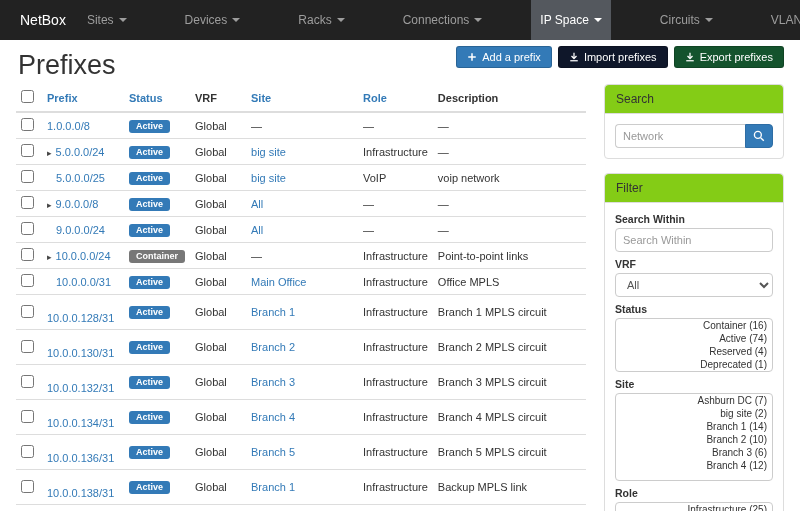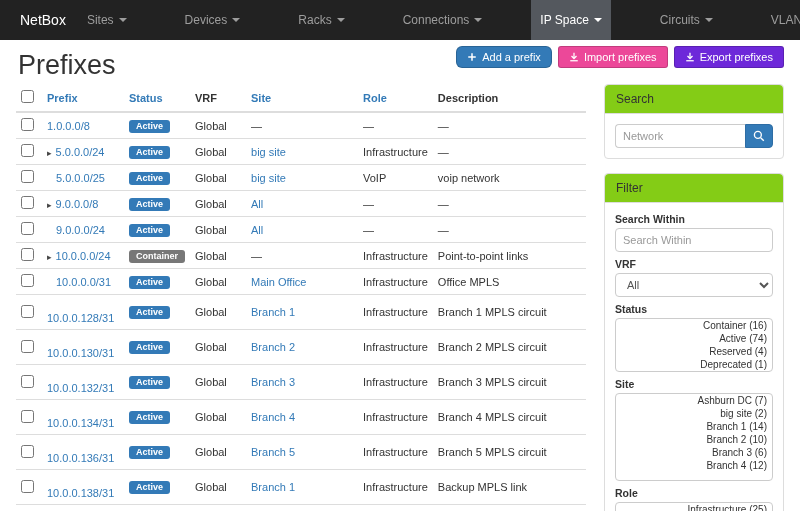--- a/index.html
+++ b/index.html
@@ -135,36 +135,36 @@
         </svg>
         <span>Profile</span>
       </a>
       <a class="nav-item"></a>
     </div>
 </div>
 
 <div class="page-header">
   <h1 class="page-title">Prefixes</h1>
   <div class="actions">
-      <button class="btn" style="background: rgb(51, 122, 183); border-radius: 6px;">
+      <button class="btn" style="background: rgb(51, 122, 183);">
         <svg width="10" height="10" viewBox="0 0 16 16">
           <line x1="8" y1="2" x2="8" y2="14" stroke="#fff" stroke-width="2.4"></line>
           <line x1="2" y1="8" x2="14" y2="8" stroke="#fff" stroke-width="2.4"></line>
         </svg>
         <span>Add a prefix</span>
       </button>
-      <button class="btn" style="background: #ec4899;">
+      <button class="btn" style="background: #0f172a;">
         <svg width="10" height="10" viewBox="0 0 16 16">
           <line x1="8" y1="1" x2="8" y2="9.5" stroke="#fff" stroke-width="2"></line>
           <path d="M4 6.5l4 4 4-4" fill="none" stroke="#fff" stroke-width="2"></path>
           <line x1="2" y1="14" x2="14" y2="14" stroke="#fff" stroke-width="2"></line>
         </svg>
         <span>Import prefixes</span>
       </button>
-      <button class="btn" style="background: #6d28d9;">
+      <button class="btn" style="background: #14532d;">
         <svg width="10" height="10" viewBox="0 0 16 16">
           <line x1="8" y1="1" x2="8" y2="9.5" stroke="#fff" stroke-width="2"></line>
           <path d="M4 6.5l4 4 4-4" fill="none" stroke="#fff" stroke-width="2"></path>
           <line x1="2" y1="14" x2="14" y2="14" stroke="#fff" stroke-width="2"></line>
         </svg>
         <span>Export prefixes</span>
       </button>
     </div>
 </div>
 

